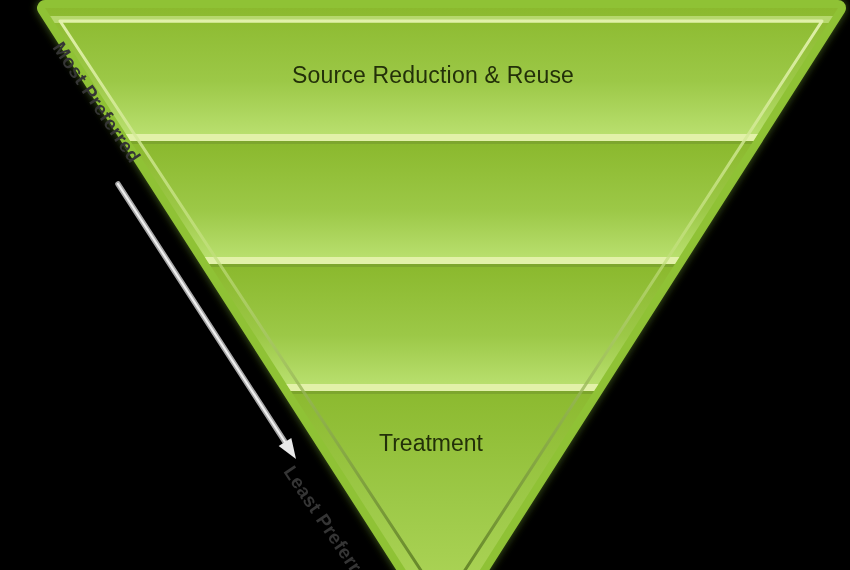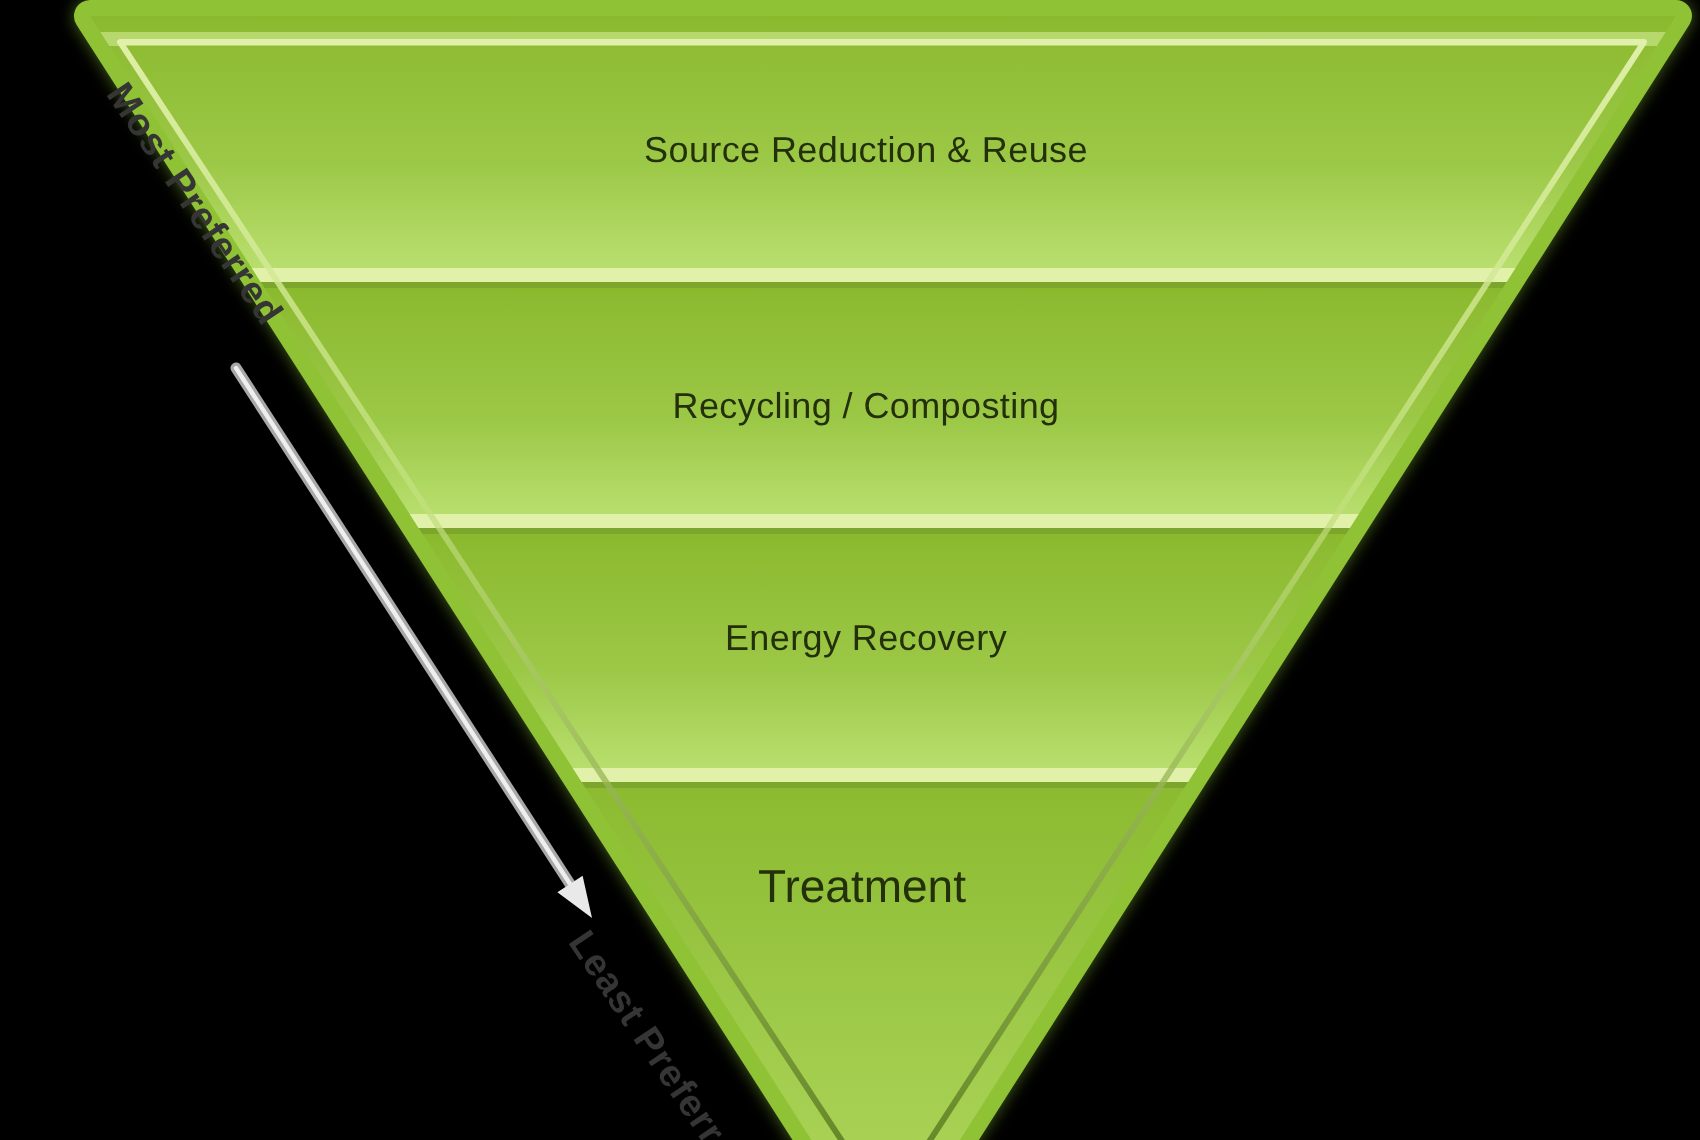--- a/index.html
+++ b/index.html
@@ -9,21 +9,21 @@
     background:#000;
     overflow:hidden;
     font-family:"Liberation Sans", sans-serif;
   }
   .stage svg{position:absolute;left:0;top:0;}
   .band-label{
     position:absolute;
     left:433px;
     transform:translateX(-50%);
     color:#233009;
-    font-size:18px;
+    font-size:23px;
     line-height:27px;
     white-space:nowrap;
     text-align:center;
     letter-spacing:0.2px;
   }
   .band-label-4{
     position:absolute;
     left:431px;
     transform:translateX(-50%);
     color:#233009;
@@ -108,23 +108,21 @@
 
     <g>
       <line x1="118" y1="184" x2="285" y2="442" stroke="#a8a8a8" stroke-width="5.5" stroke-linecap="round"></line>
       <line x1="118" y1="184" x2="285" y2="442" stroke="#efefef" stroke-width="2.2" stroke-linecap="round"></line>
       <polygon points="296,459 278.7,446.1 291.3,437.9" fill="#e9e9e9"></polygon>
     </g>
   </svg>
 
   <div class="band-label" style="top:62px">Source Reduction &amp; Reuse</div>
 
-  <div class="band-label" style="top:190px">Recycling / Composting</div>
 
-  <div class="band-label" style="top:306px">Energy Recovery</div>
 
   <div class="band-label-4" style="top:430px">
     <div>Treatment</div>
   </div>
 
   <div class="side-label most">Most Preferred</div>
 
   <div class="side-label least">Least Preferred</div>
 
 </div>

